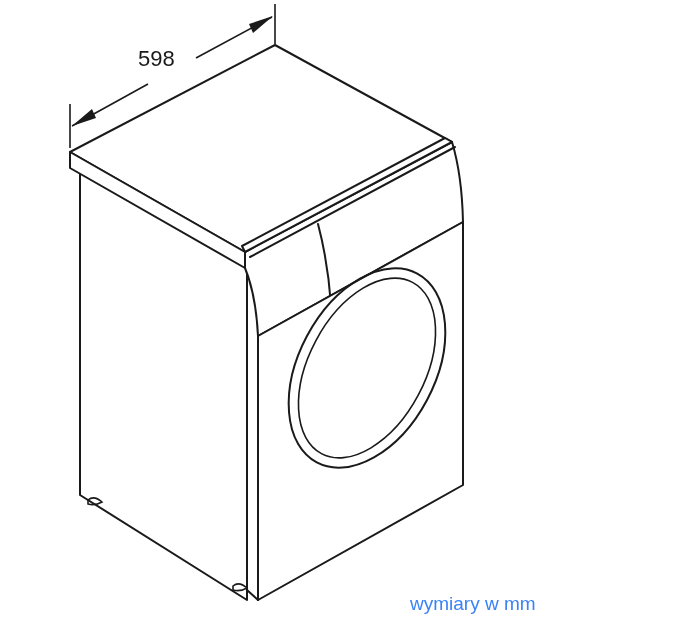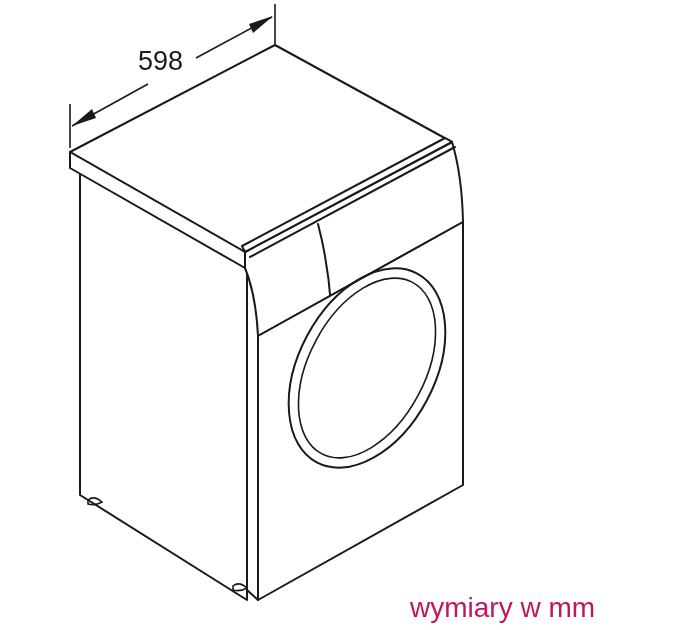--- a/index.html
+++ b/index.html
@@ -36,32 +36,32 @@
     .face {
       fill: #ffffff;
       stroke: #1a1a1a;
       stroke-width: 2;
       stroke-linejoin: round;
     }
     .dim-text {
       position: absolute;
       left: 138px;
       top: 48px;
-      font-size: 27px;
+      font-size: 22px;
       color: #1a1a1a;
       transform: rotate(0deg);
       letter-spacing: 0px;
       line-height: 1;
     }
     .caption {
       position: absolute;
       left: 410px;
       top: 594px;
-      font-size: 28px;
-      color: #be185d;
+      font-size: 19px;
+      color: #3b82f6;
       line-height: 1;
     }
   </style>
 </head>
 <body>
 
 <svg id="drawing" viewBox="0 0 680 630" xmlns="http://www.w3.org/2000/svg">
 
   <g>
     <line class="thin" x1="70" y1="104" x2="70" y2="148"></line>

